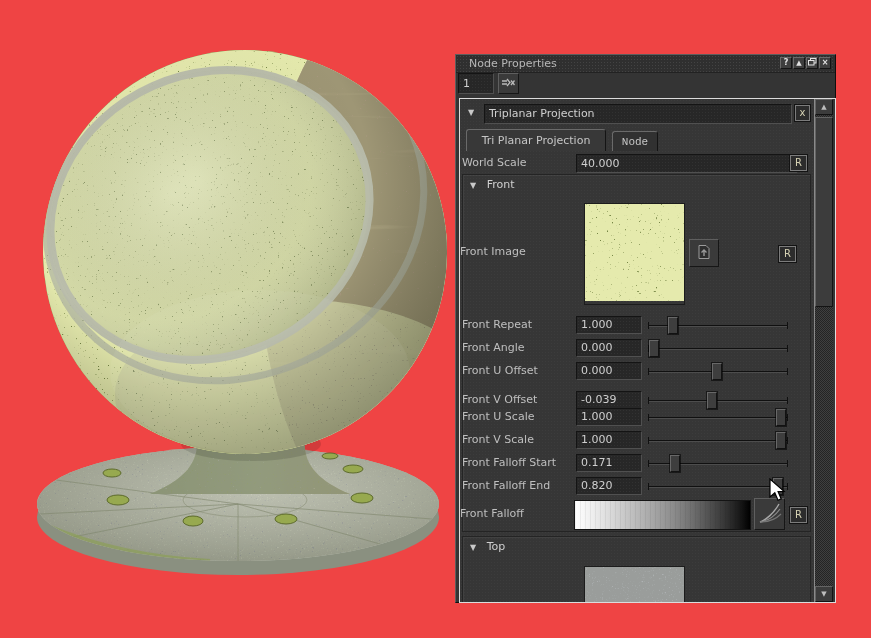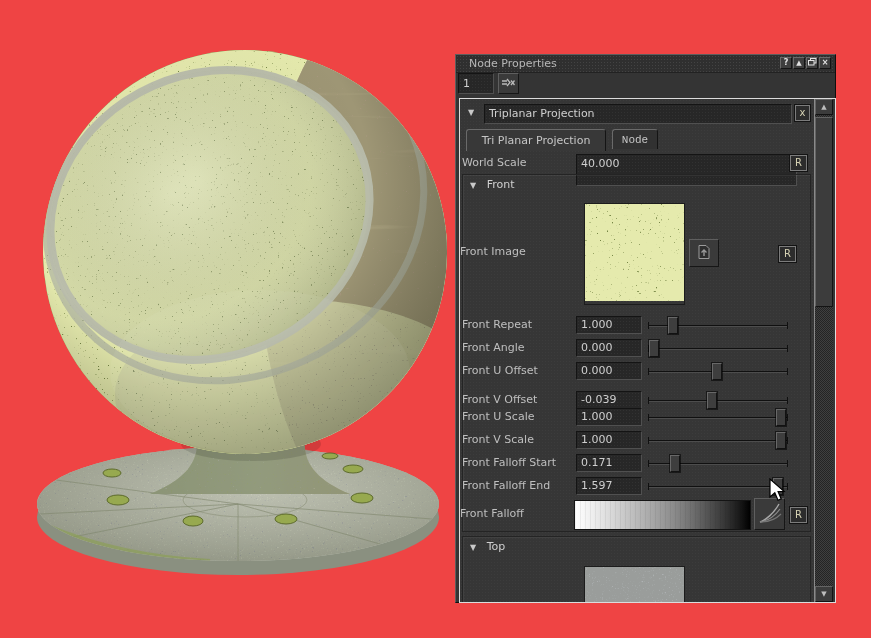--- a/index.html
+++ b/index.html
@@ -35,29 +35,29 @@
   
   .main-wrap{position:absolute;left:3px;top:43px;width:375px;height:503px;border:1px solid #dcdcdc;
              display:flex;box-sizing:content-box;background:#363636;}
   .panel{position:relative;width:354px;height:503px;overflow:hidden;background:#363636;
          background-image:radial-gradient(circle,rgba(255,255,255,0.03) 0.6px,transparent 0.8px);
          background-size:3px 3px;}
   .nodeheader{position:absolute;left:2px;top:5px;width:349px;height:21px;}
   .nodeheader .tri{position:absolute;left:6px;top:4px;}
   .nodetitle{position:absolute;left:22px;top:0;width:308px;height:20px;line-height:18px;}
   .xbtn{right:1px;top:1px;width:15px;}
-  .tabs{position:absolute;left:6px;top:30px;height:22px;display:flex;gap:6px;}
+  .tabs{position:absolute;left:6px;top:30px;height:22px;display:flex;align-items:flex-end;gap:6px;}
   .tab{height:20px;line-height:20px;text-align:center;background:#313131;color:#c6c6c6;
        border:1px solid;border-color:#6a6a6a #141414 #2a2a2a #6a6a6a;border-bottom:none;
        border-radius:3px 3px 0 0;box-sizing:border-box;}
   .tab.active{height:22px;line-height:22px;background:#383838;width:140px;}
   .tab.inactive{width:46px;font-family:Liberation Mono, monospace;}
   .wsrow{position:absolute;left:2px;top:54px;width:349px;height:21px;}
   .rowlabel{position:absolute;left:0;top:3px;width:112px;text-align:left;color:#bfbfbf;white-space:nowrap;}
-  .wsfield{position:absolute;left:114px;top:1px;width:221px;height:32px;line-height:17px;}
+  .wsfield{position:absolute;left:114px;top:1px;width:221px;height:19px;line-height:17px;}
   .group{position:absolute;left:2px;width:349px;border:1px solid #242424;
          box-shadow:inset 1px 1px 0 rgba(255,255,255,0.06);box-sizing:border-box;}
   .ghead{position:absolute;left:7px;top:3px;}
   .ghead .glabel{margin-left:7px;color:#cfcfcf;}
   .thumb{position:absolute;left:124px;border:1px solid #1c1c1c;}
   .imgload{position:absolute;left:229px;top:140px;width:30px;height:28px;padding:0;}
   .srow{position:absolute;left:2px;width:385px;height:22px;}
   .sfield{position:absolute;left:114px;top:1px;width:66px;height:18px;line-height:16px;}
   .strack{position:absolute;left:186px;top:0;width:140px;height:21px;}
   .sline{position:absolute;left:0;right:0;top:10px;height:1px;background:#101010;box-shadow:0 1px 0 #4d4d4d;}
@@ -328,21 +328,21 @@
           <div class="rowlabel">Front Falloff Start</div>
           <div class="field sfield"><span>0.171</span></div>
           <div class="strack">
               <div class="sline"></div>
             <div class="shandle" style="left: 19%;"></div>
             </div>
           <button class="rbtn">R</button>
         </div>
         <div class="srow" style="top:377px;">
           <div class="rowlabel">Front Falloff End</div>
-          <div class="field sfield"><span>1.597</span></div>
+          <div class="field sfield"><span>0.820</span></div>
           <div class="strack">
               <div class="sline"></div>
             <div class="shandle" style="left: 93%;"></div>
             </div>
           <button class="rbtn">R</button>
         </div>
 
         <div class="rowlabel" style="top:408px;">Front Falloff</div>
         <div class="falloff-gradient"></div>
         <button class="raised curvebtn">

